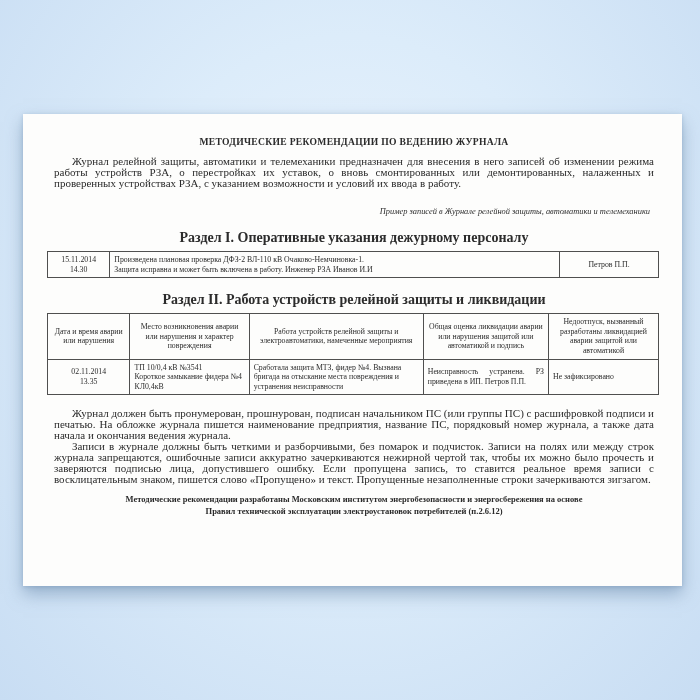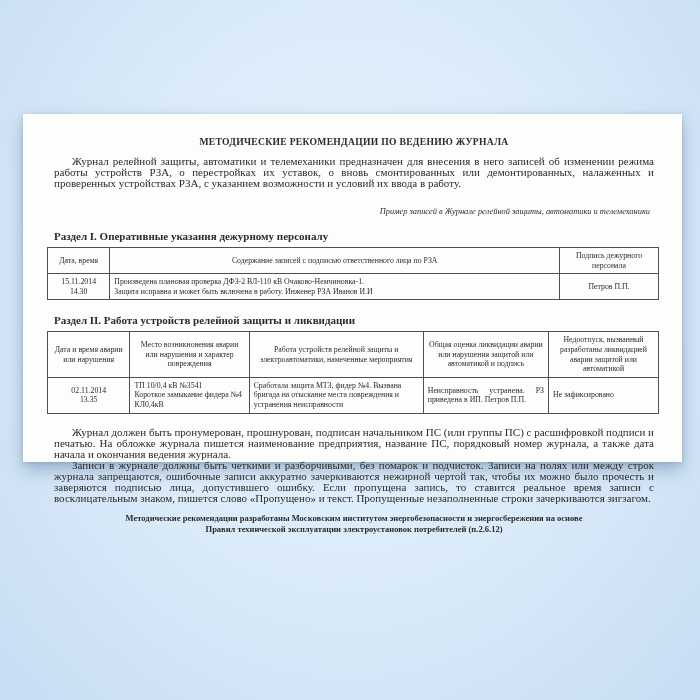--- a/index.html
+++ b/index.html
@@ -8,21 +8,21 @@
     overflow: hidden;
     font-family: "Liberation Serif", "DejaVu Serif", serif;
   }
   body {
     background: radial-gradient(ellipse at 50% 42%, #eaf3fd 0%, #dcecfa 45%, #c8ddf3 100%);
     position: relative;
   }
   .paper {
     position: absolute;
     left: 23px; top: 114px;
-    width: 659px; height: 348px;
+    width: 659px; height: 472px;
     box-sizing: border-box;
     background: #fdfdfc;
     box-shadow: 0 8px 16px rgba(104, 134, 170, 0.55), 0 1px 4px rgba(104, 134, 170, 0.35);
     padding: 22px 28px 0 31px;
     color: #2b2b2b;
   }
   .doc-title {
     font-weight: bold;
     text-align: center;
     font-size: 9.6px;
@@ -38,21 +38,22 @@
   .example-caption {
     margin-top: 18px;
     font-size: 8.4px;
     font-style: italic;
     text-align: right;
     padding-right: 4px;
   }
   .section-heading {
     margin-top: 14px;
     font-weight: bold;
-    font-size: 11px;
+    text-align: center;
+    font-size: 14px;
   }
   table {
     border-collapse: collapse;
     table-layout: fixed;
     width: calc(100% + 12px);
     margin: 5px 0 0 -7px;
     font-size: 7.8px;
     line-height: 9.6px;
   }
   td {
@@ -86,25 +87,20 @@
 
     <div class="section-heading">Раздел I. Оперативные указания дежурному персоналу</div>
 
     <table>
       <colgroup>
         <col style="width:10.2%">
           <col style="width:73.6%">
           <col style="width:16.2%">
       </colgroup>
       <tbody>
-        <tr>
-          <td>Дата, время</td>
-          <td>Содержание записей с подписью ответственного лица по РЗА</td>
-          <td>Подпись дежурного персонала</td>
-        </tr>
         <tr>
           <td>
             <div>15.11.2014</div>
             <div>14.30</div>
           </td>
           <td class="cell-left">
             <div>Произведена плановая проверка ДФЗ-2 ВЛ-110 кВ Очаково-Немчиновка-1.</div>
             <div>Защита исправна и может быть включена в работу. Инженер РЗА Иванов И.И</div>
           </td>
           <td>Петров П.П.</td>

